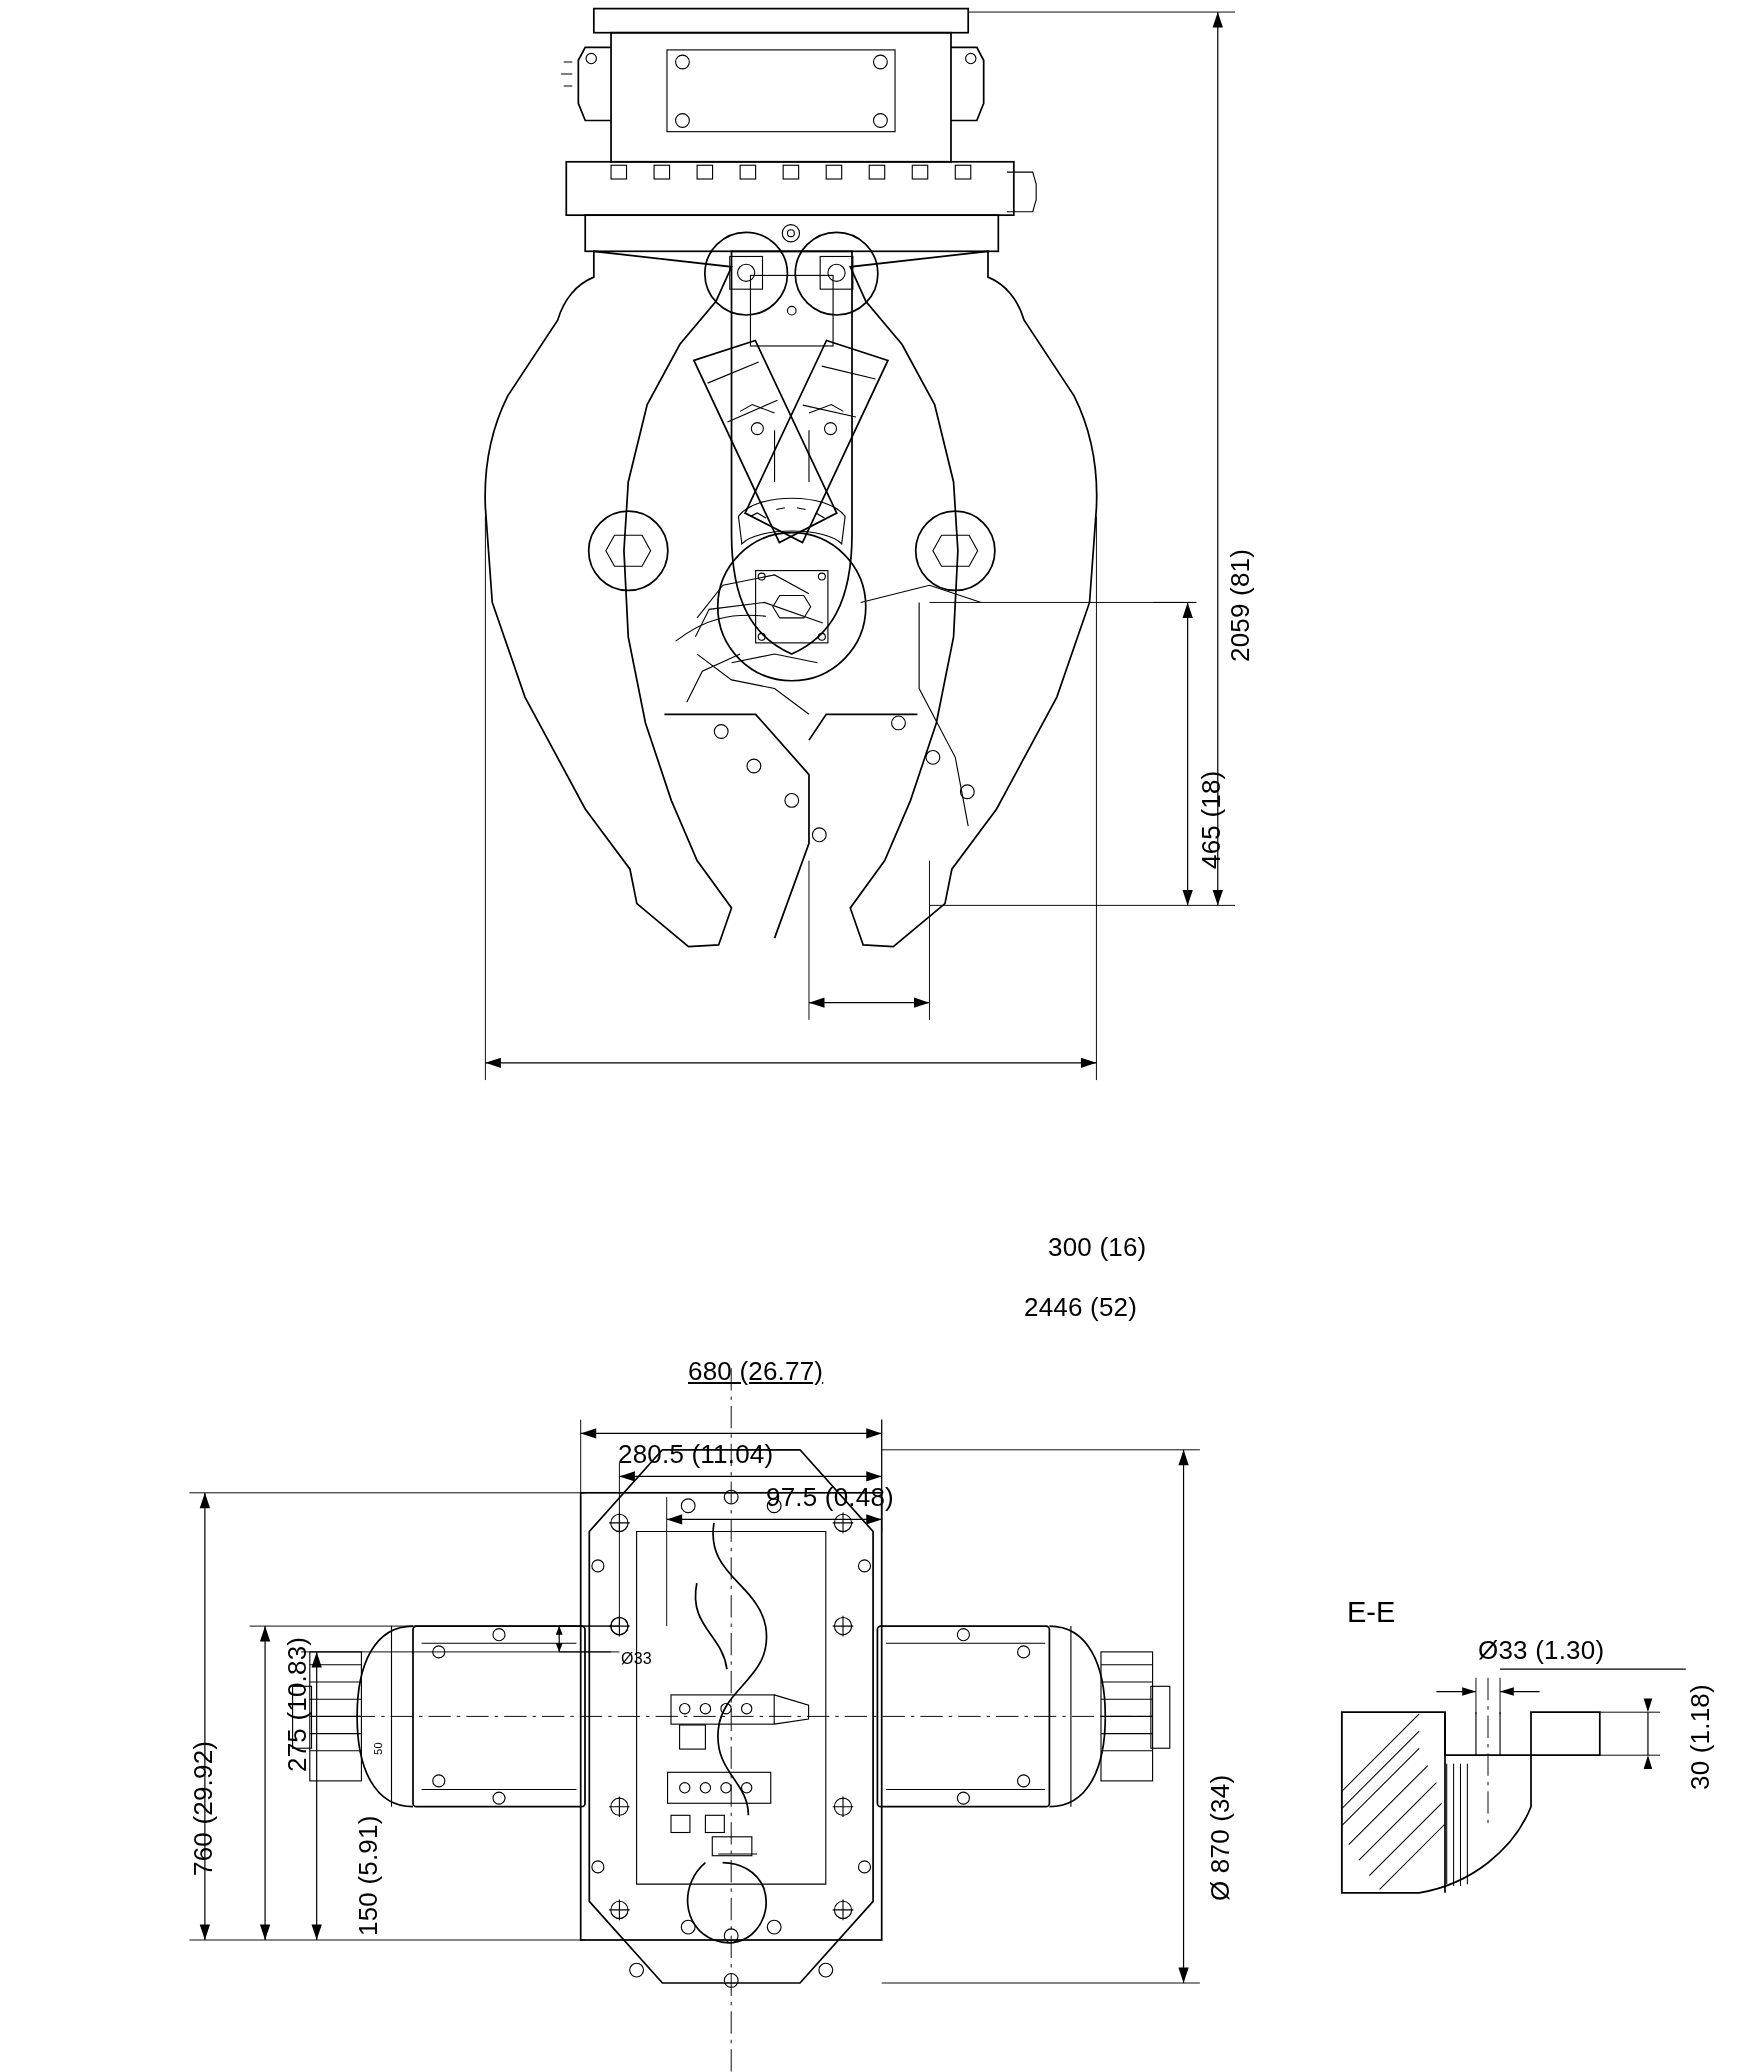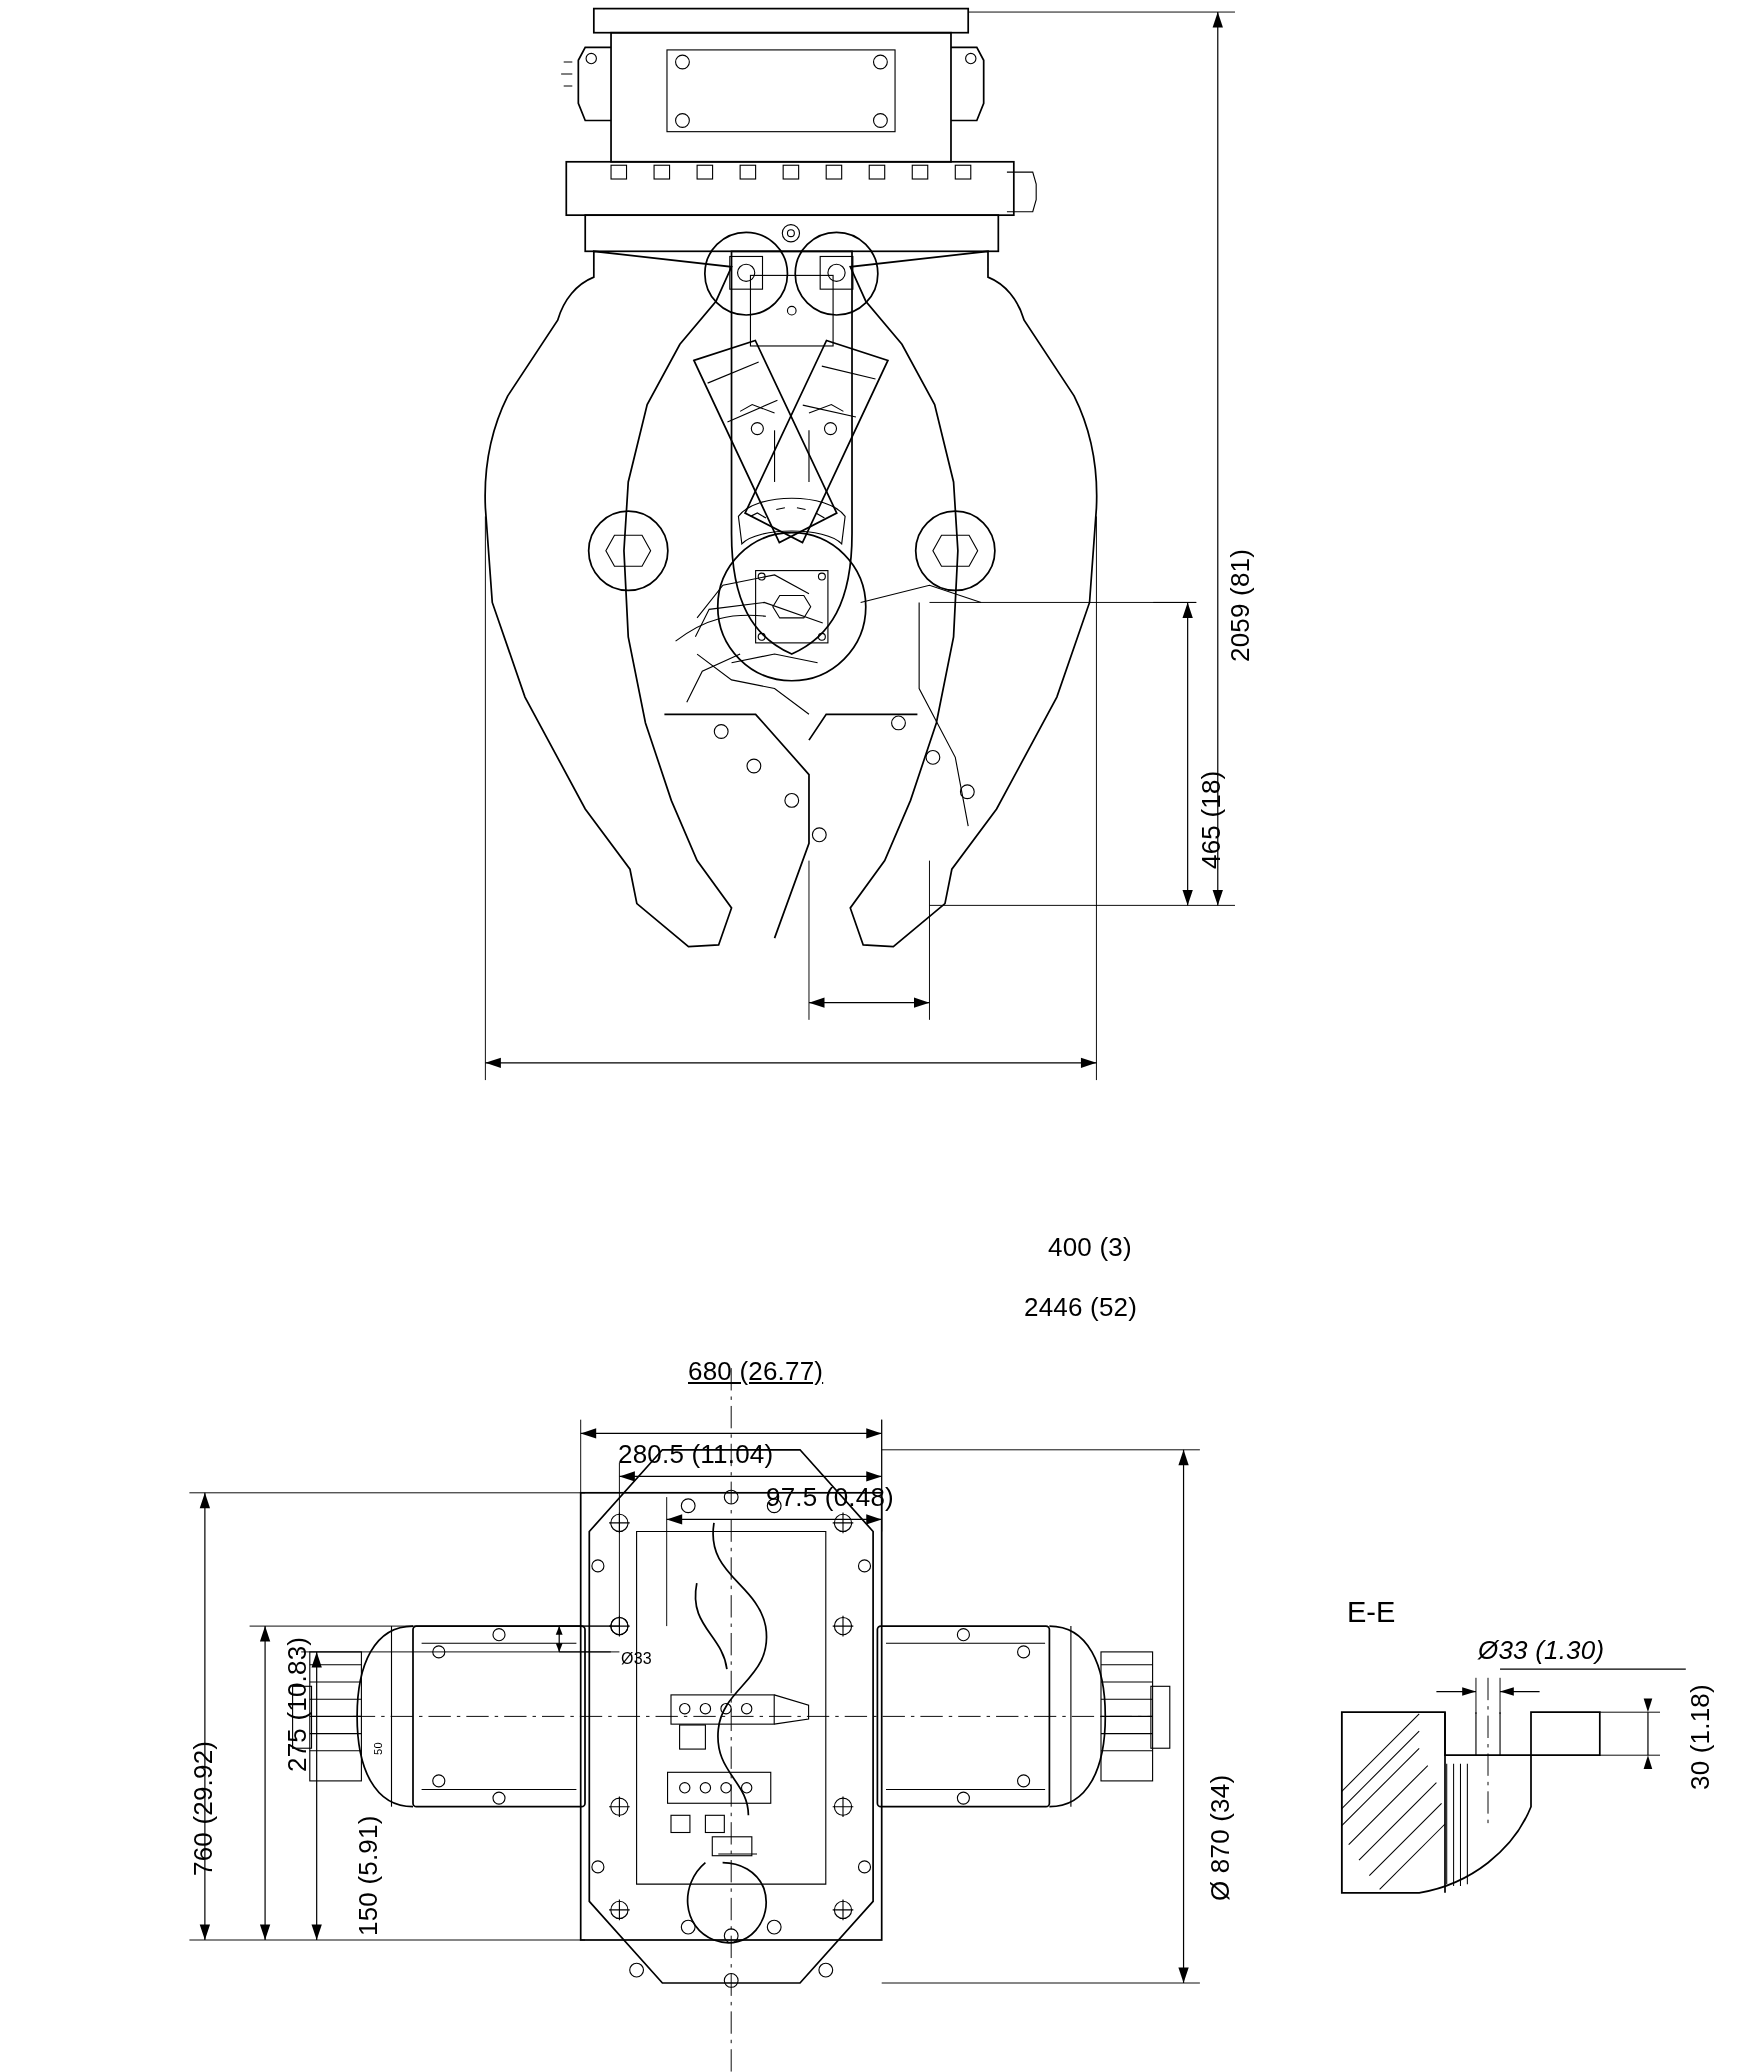--- a/index.html
+++ b/index.html
@@ -246,21 +246,21 @@
 
     <line class="extline" x1="184" y1="600" x2="184" y2="1255"></line>
     <line class="extline" x1="894" y1="600" x2="894" y2="1255"></line>
     <line class="dimline" x1="184" y1="1235" x2="894" y2="1235"></line>
     <path d="M184 1235 l18 -6 l0 12 z" fill="#000"></path>
     <path d="M894 1235 l-18 -6 l0 12 z" fill="#000"></path>
   </svg>
 
   <span class="dim-label vert" style="left:1225px; top:662px;">2059 (81)</span>
   <span class="dim-label vert" style="left:1196px; top:869px;">465 (18)</span>
-  <span class="dim-label" style="left:1048px; top:1232px;">400 (3)</span>
+  <span class="dim-label" style="left:1048px; top:1232px;">300 (16)</span>
   <span class="dim-label" style="left:1024px; top:1292px;">2446 (52)</span>
 
   <svg width="1118" height="714" style="position:absolute;left:155px;top:1368px;" viewBox="0 0 1300 830">
 
     <line class="centerline" x1="670" y1="0" x2="670" y2="830"></line>
     <line class="centerline" x1="230" y1="405" x2="1160" y2="405"></line>
 
     <path class="ln" d="M590 95 L750 95 L835 190 L835 620 L750 715 L590 715 L505 620 L505 190 Z"></path>
 
     <rect class="ln" x="495" y="145" width="350" height="520"></rect>
@@ -450,17 +450,17 @@
     <path d="M214 46 l16 -5 l0 10 z" fill="#000"></path>
     <line class="dimline" x1="214" y1="20" x2="430" y2="20"></line>
 
     <line class="extline" x1="330" y1="70" x2="400" y2="70"></line>
     <line class="extline" x1="330" y1="120" x2="400" y2="120"></line>
     <line class="dimline" x1="386" y1="70" x2="386" y2="120"></line>
     <path d="M386 70 l-5 -16 l10 0 z" fill="#000"></path>
     <path d="M386 120 l-5 16 l10 0 z" fill="#000"></path>
   </svg>
 
-  <span class="dim-label" style="left:1478px; top:1635px;font-style:italic;">Ø33 (1.30)</span>
+  <span class="dim-label" style="left:1478px; top:1635px;">Ø33 (1.30)</span>
   <span class="dim-label vert" style="left:1685px; top:1790px;">30 (1.18)</span>
 
 </div>
 
 
 </body></html>

